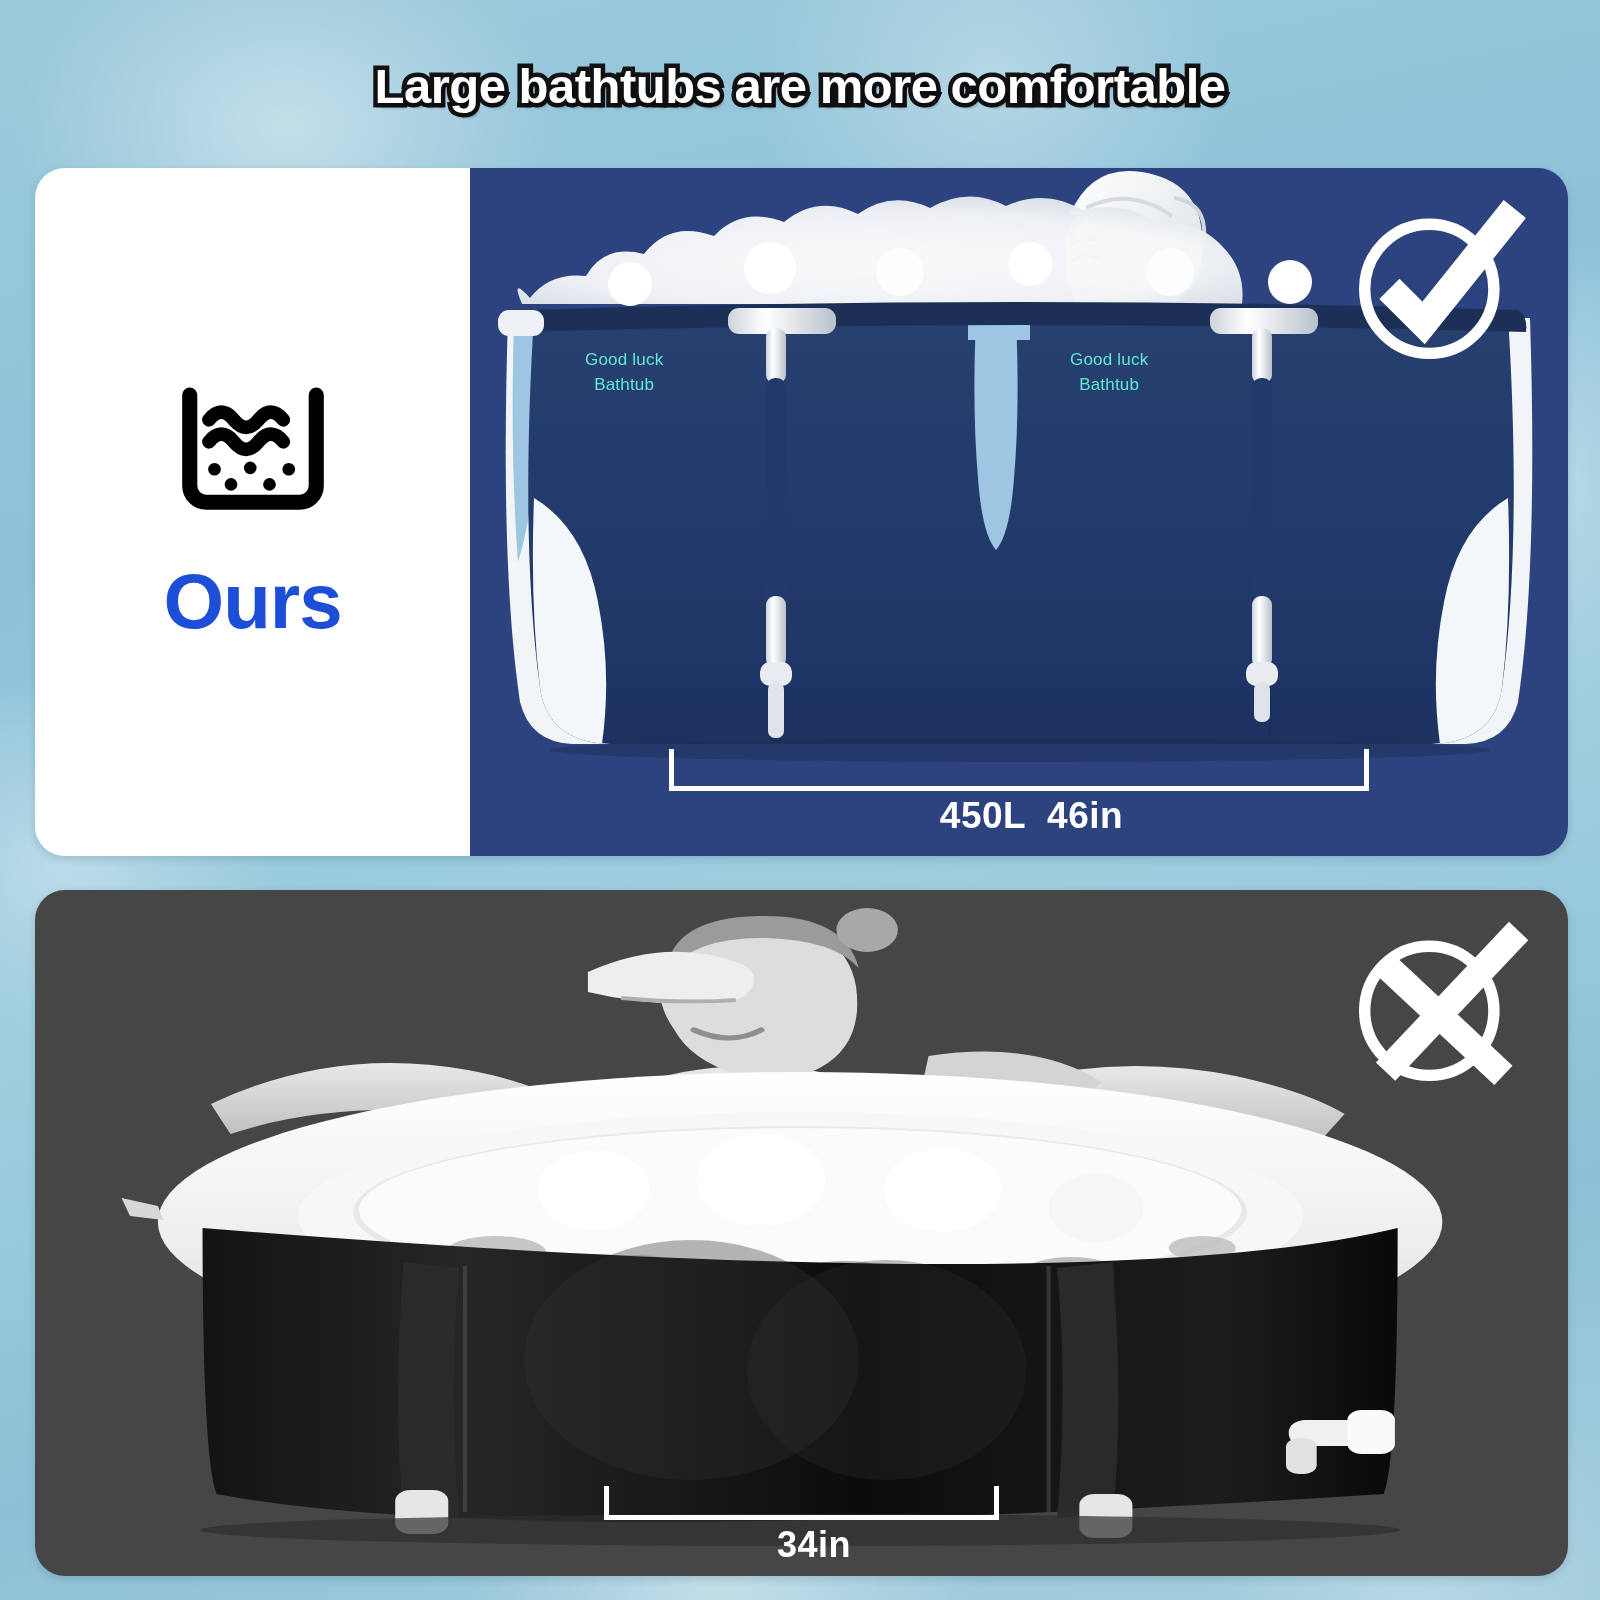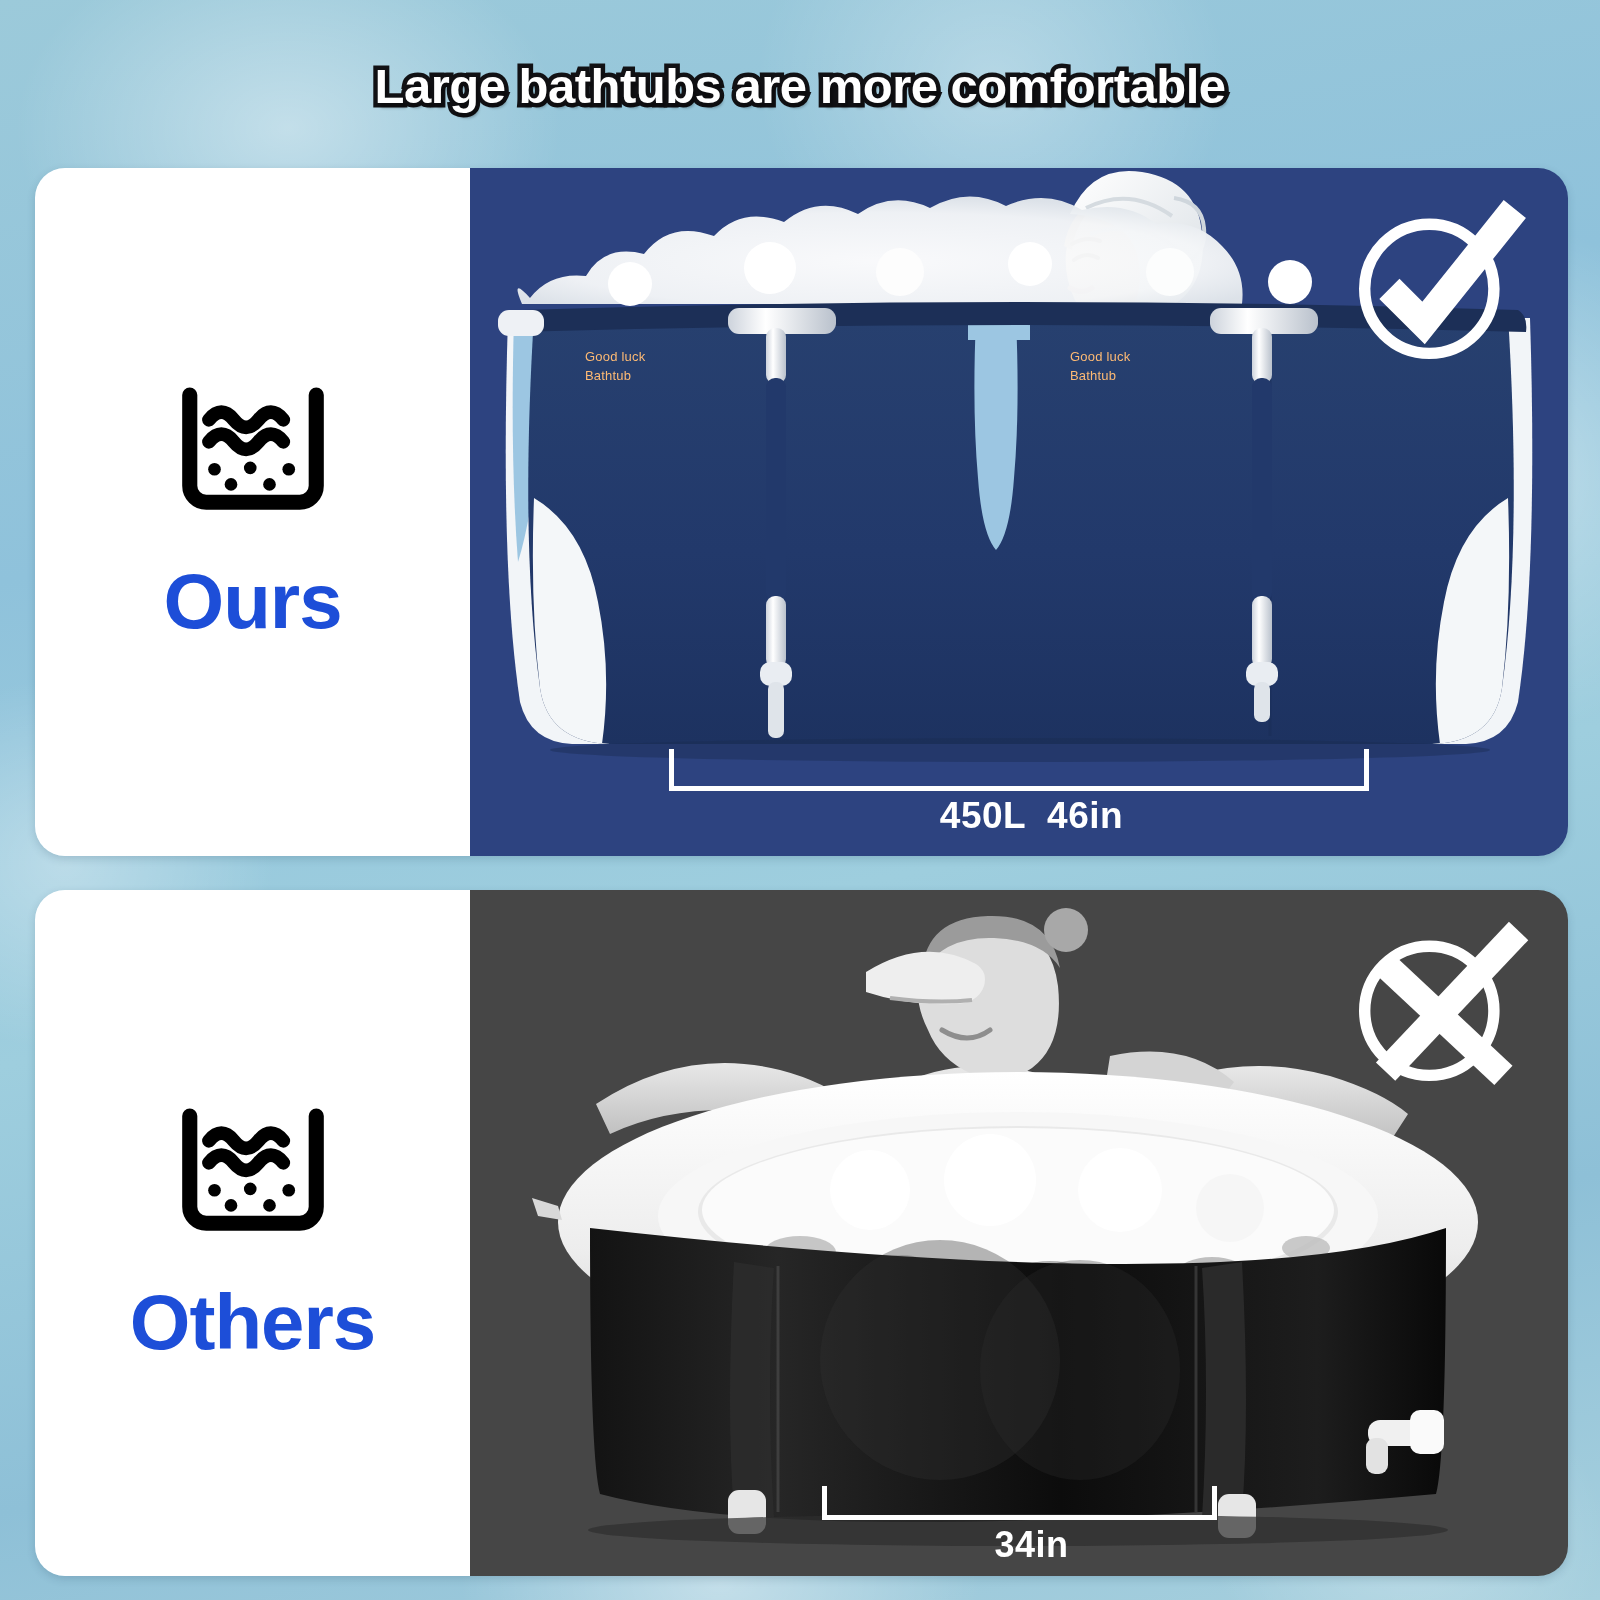--- a/index.html
+++ b/index.html
@@ -109,26 +109,27 @@
     padding-left: 25px;
   }
   #ours-dim   { bottom: 20px; }
   #ours-dim   .dim-bracket { width: 700px; }
   #others-dim { bottom: 12px; }
   #others-dim .dim-bracket { width: 395px; height: 34px; }
   #others-dim .dim-text { font-size: 36px; }
 
   .brand-text {
     position: absolute;
-    color: #fdba74;
-    font-size: 13px;
+    color: #5eead4;
+    font-size: 17px;
     line-height: 1.45;
     font-weight: normal;
     white-space: pre;
     letter-spacing: .2px;
+    text-align: center;
   }
 </style>
 </head>
 <body>
 
 <div id="stage">
 
   <div id="title">Large bathtubs are more comfortable</div>
 
   <div class="panel" id="panel-ours">
@@ -273,33 +274,20 @@
 
       <div class="dim-wrap" id="ours-dim">
         <div class="dim-bracket"></div>
         <div class="dim-text">450L  46in</div>
       </div>
     </div>
   </div>
 
   <div class="panel" id="panel-others">
 
-    <div class="label-pane">
-      <svg class="tub-icon" viewBox="0 0 120 96">
-        <path d="M14 8 V74 a12 12 0 0 0 12 12 H94 a12 12 0 0 0 12 -12 V8" fill="none" stroke="#000" stroke-width="11" stroke-linecap="round"></path>
-        <path d="M28 26 q9 -11 18 0 t18 0 t18 0" fill="none" stroke="#000" stroke-width="10" stroke-linecap="round" stroke-linejoin="round"></path>
-        <path d="M28 42 q9 -11 18 0 t18 0 t18 0" fill="none" stroke="#000" stroke-width="10" stroke-linecap="round" stroke-linejoin="round"></path>
-        <circle cx="32" cy="62" r="4.6" fill="#000"></circle>
-        <circle cx="58" cy="61" r="4.6" fill="#000"></circle>
-        <circle cx="86" cy="62" r="4.6" fill="#000"></circle>
-        <circle cx="44" cy="73" r="4.6" fill="#000"></circle>
-        <circle cx="72" cy="73" r="4.6" fill="#000"></circle>
-      </svg>
-      <div class="pane-label">Others</div>
-    </div>
 
     <div class="photo-pane" id="pane-others-photo">
 
       <svg style="position:absolute;inset:0;width:100%;height:100%" viewBox="0 0 1098 686" preserveAspectRatio="none">
         <defs>
           <linearGradient id="blackBody" x1="0" y1="0" x2="1" y2="0">
             <stop offset="0" stop-color="#131313"></stop>
             <stop offset="22%" stop-color="#262626"></stop>
             <stop offset="55%" stop-color="#0c0c0c"></stop>
             <stop offset="85%" stop-color="#1d1d1d"></stop>

